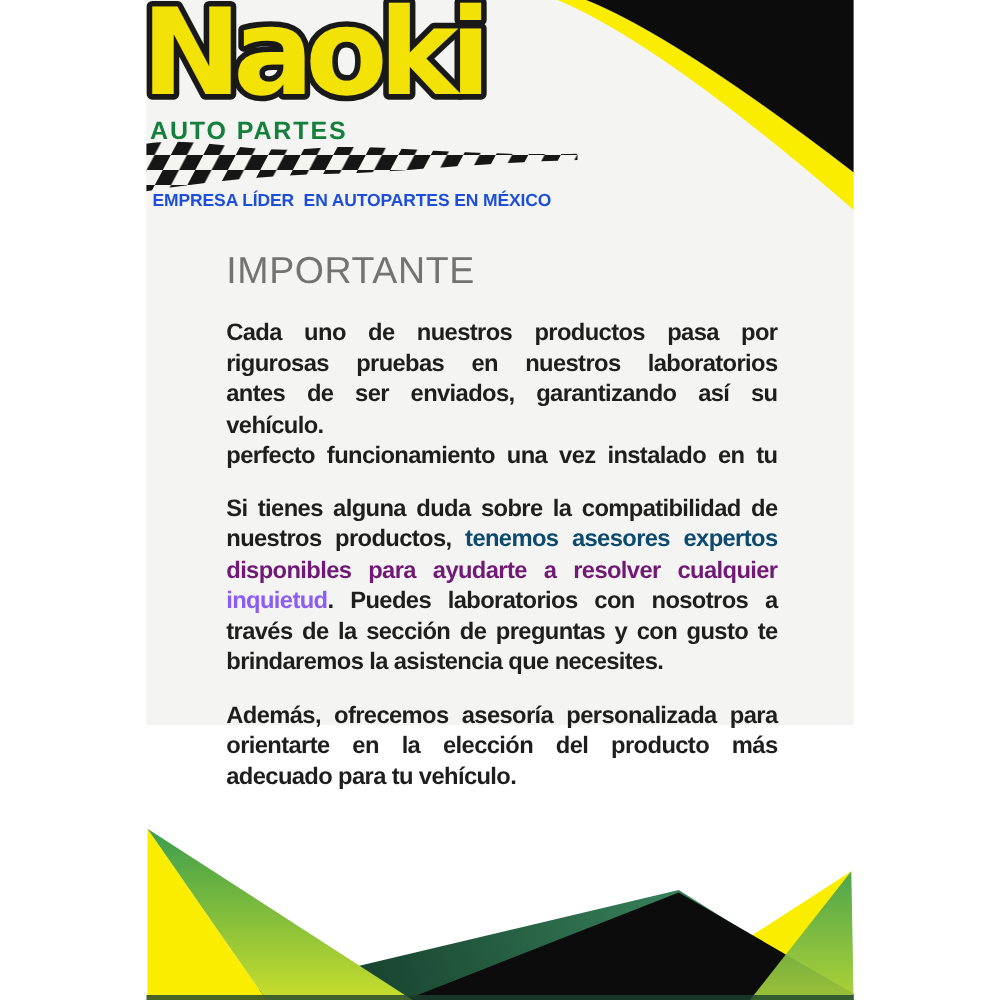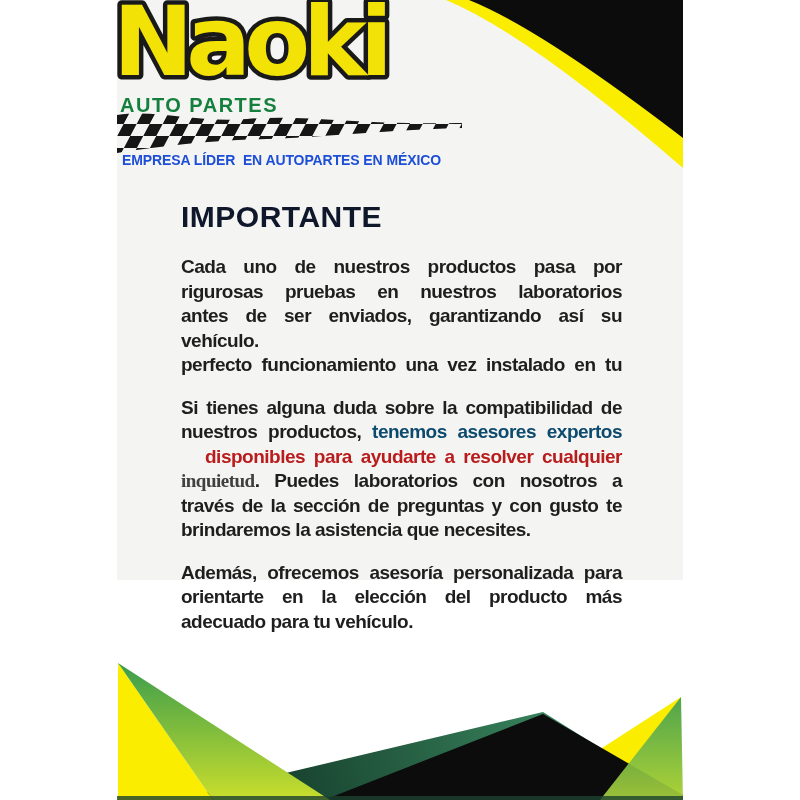--- a/index.html
+++ b/index.html
@@ -11,22 +11,22 @@
   .decor{position:absolute;inset:0;pointer-events:none;}
   .logo{position:absolute;left:-8px;top:-2px;width:300px;height:102px;overflow:visible;}
   .logo text{font-family:"DejaVu Sans",sans-serif;font-weight:700;
              stroke:#191919;stroke-width:9px;paint-order:stroke;
              stroke-linejoin:round;letter-spacing:-7px;}
   .logo-sub{position:absolute;left:3px;top:94px;font-size:20px;font-weight:700;
             letter-spacing:1.5px;color:#15803d;white-space:pre;}
   .flag{position:absolute;left:0;top:112px;width:348px;height:46px;}
   .tagline{position:absolute;left:5px;top:152px;font-size:14px;font-weight:700;
            color:#1d4ed8;letter-spacing:-0.1px;white-space:pre;}
-  .title{position:absolute;left:64px;top:200px;font-size:30px;font-weight:700;
-         color:#0f172a;letter-spacing:0.5px;}
+  .title{position:absolute;left:64px;top:200px;font-size:30px;font-weight:400;
+         color:#737373;letter-spacing:0.5px;}
   .body{position:absolute;left:64px;top:255px;width:441px;color:#1e1e1e;
         font-size:19px;font-weight:700;letter-spacing:-0.5px;}
   .para{margin:0 0 18px 0;}
   .line{line-height:24.5px;text-align:justify;text-align-last:justify;}
   .line.last{text-align-last:left;}
 </style>
 </head>
 <body>
 
 <div class="canvas">
@@ -81,22 +81,22 @@
         <div class="para">
           <div class="line"><span>Cada uno de nuestros productos pasa por</span></div>
           <div class="line"><span>rigurosas pruebas en nuestros laboratorios</span></div>
           <div class="line"><span>antes de ser enviados, garantizando así su</span></div>
           <div class="line last"><span>vehículo.</span></div>
           <div class="line"><span>perfecto funcionamiento una vez instalado en tu</span></div>
         </div>
         <div class="para">
           <div class="line"><span>Si tienes alguna duda sobre la compatibilidad de</span></div>
           <div class="line"><span>nuestros productos, </span><span style="color: #0c4a6e;">tenemos asesores expertos</span></div>
-          <div class="line"><span style="color: #b91c1c; margin-left: 24px;">disponibles para ayudarte a resolver cualquier</span></div>
-          <div class="line"><span style="color: #404040; font-family: Liberation Serif, serif;">inquietud</span><span>. Puedes laboratorios con nosotros a</span></div>
+          <div class="line"><span style="color: #701a75;">disponibles para ayudarte a resolver cualquier</span></div>
+          <div class="line"><span style="color: #8b5cf6;">inquietud</span><span>. Puedes laboratorios con nosotros a</span></div>
           <div class="line"><span>través de la sección de preguntas y con gusto te</span></div>
           <div class="line last"><span>brindaremos la asistencia que necesites.</span></div>
         </div>
         <div class="para">
           <div class="line"><span>Además, ofrecemos asesoría personalizada para</span></div>
           <div class="line"><span>orientarte en la elección del producto más</span></div>
           <div class="line last"><span>adecuado para tu vehículo.</span></div>
         </div>
       </div>
 

